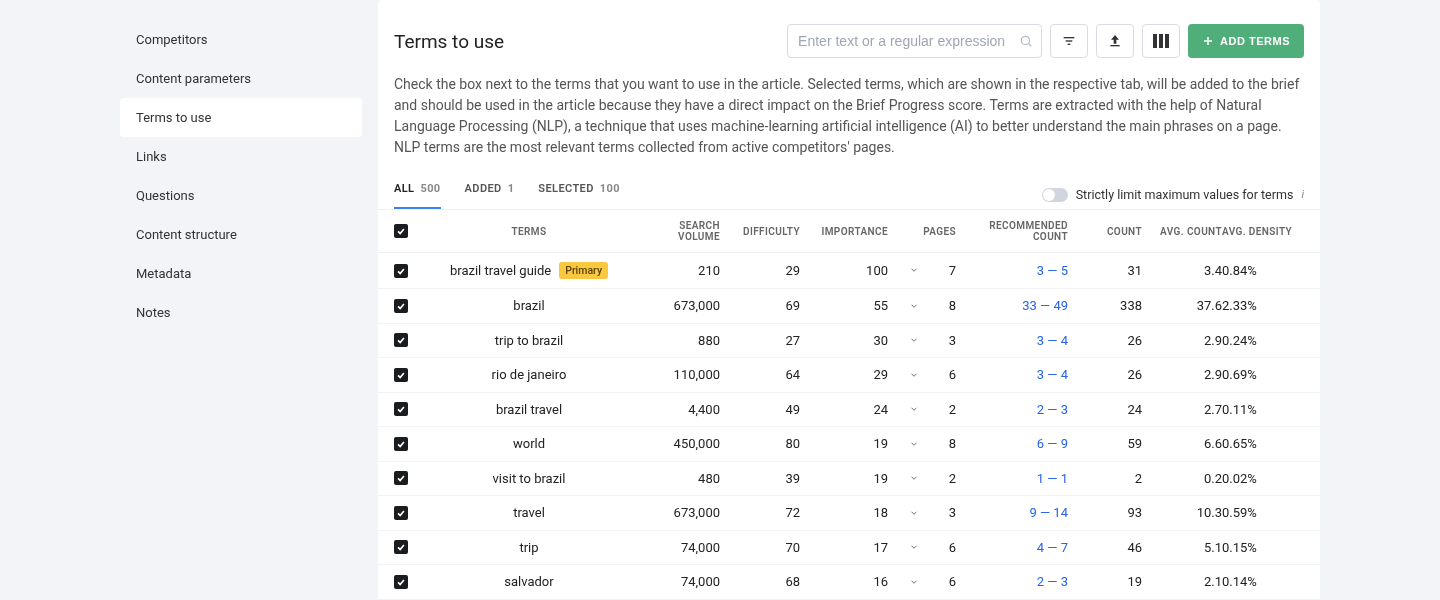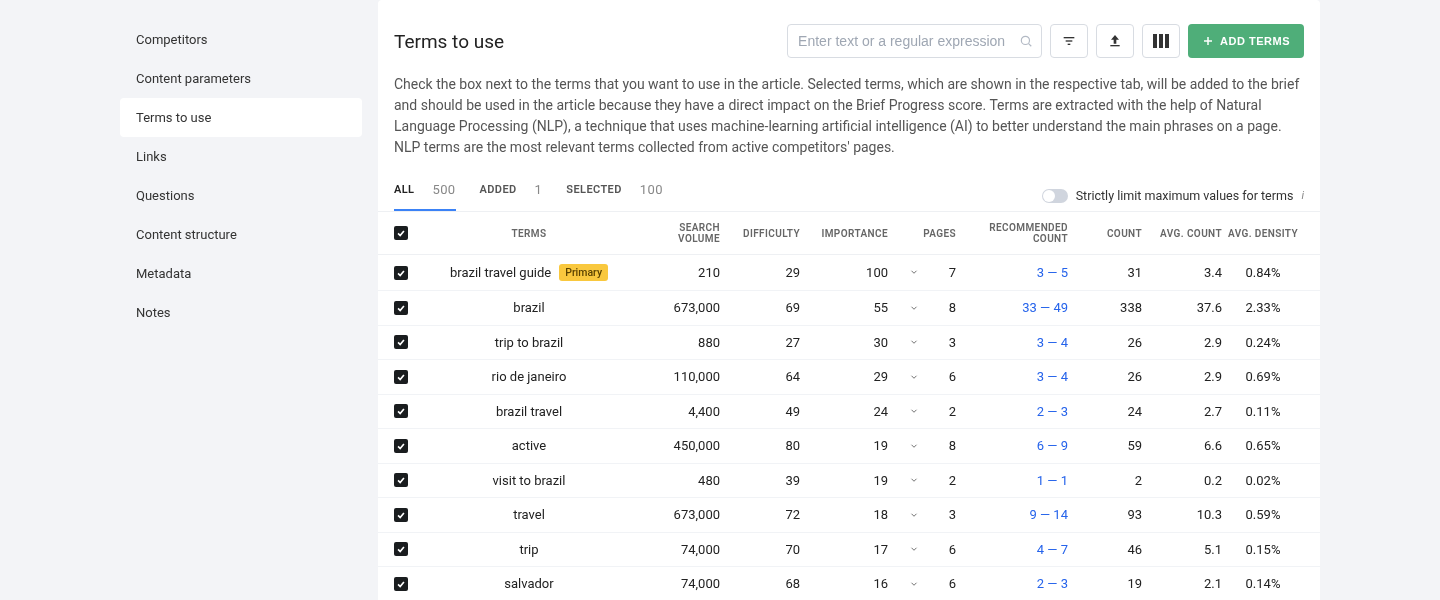--- a/index.html
+++ b/index.html
@@ -132,24 +132,23 @@
       padding-bottom: 12px;
       font-size: 11px;
       font-weight: 600;
       letter-spacing: 0.4px;
       color: #555;
       cursor: pointer;
       border-bottom: 2px solid transparent;
     }
     .tab.active { border-bottom-color: #3b82f6; color: #222; }
     .tab-count {
-      font-weight: 400;
+      font-weight: 700;
       color: #888;
-      font-size: 13px;
-      margin-left: 12px;
+      font-size: 11px;
     }
     .strict-row {
       display: flex;
       align-items: center;
       gap: 8px;
       padding-bottom: 2px;
     }
     .toggle {
       width: 26px;
       height: 14px;
@@ -188,21 +187,21 @@
       align-items: center;
     }
     .col-term { flex: 1; min-width: 0; text-align: center;}
     .col-sv { width: 82px; text-align: right; }
     .col-diff { width: 80px; text-align: right; }
     .col-imp { width: 88px; text-align: right; }
     .col-pages { width: 68px; text-align: right; position: relative;}
     .col-rec { width: 112px; text-align: right; }
     .col-count { width: 74px; text-align: right; }
     .col-avgc { width: 80px; text-align: right; }
-    .col-avgd { width: 82px; text-align: center; }
+    .col-avgd { width: 82px; text-align: left; }
     .table-body {
       flex: 1;
       overflow: hidden;
     }
     .row {
       display: flex;
       align-items: center;
       padding: 9px 16px;
       border-bottom: 1px solid #f1f3f6;
       font-size: 13px;
@@ -473,21 +472,21 @@
       </div>
       <div class="row">
         <div class="col-check">
           <div class="checkbox">
             <svg viewBox="0 0 24 24" fill="none" stroke="currentColor" stroke-width="4">
               <polyline points="5 13 10 18 19 7"></polyline>
             </svg>
           </div>
         </div>
         <div class="col-term"><span class="term-txt">
-            <span>active</span>
+            <span>world</span>
           </span></div>
         <div class="col-sv">450,000</div>
         <div class="col-diff">80</div>
         <div class="col-imp">19</div>
         <div class="col-pages"><span class="chev-wrap">
             <svg class="chev" viewBox="0 0 24 24" fill="none" stroke="currentColor" stroke-width="2">
               <polyline points="6 9 12 15 18 9"></polyline>
             </svg>
             <span class="pages-val">8</span>
           </span></div>

